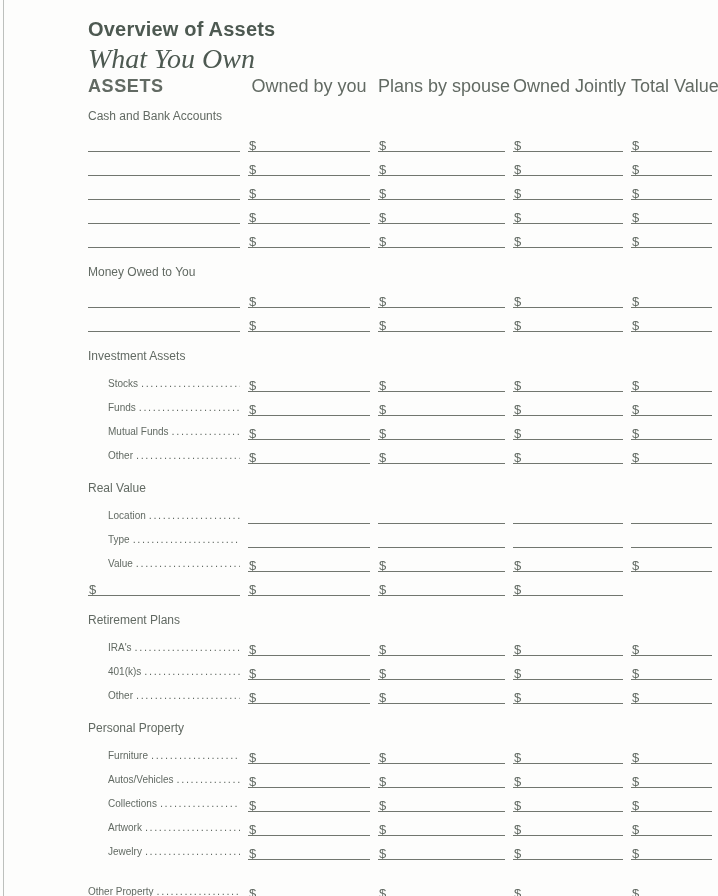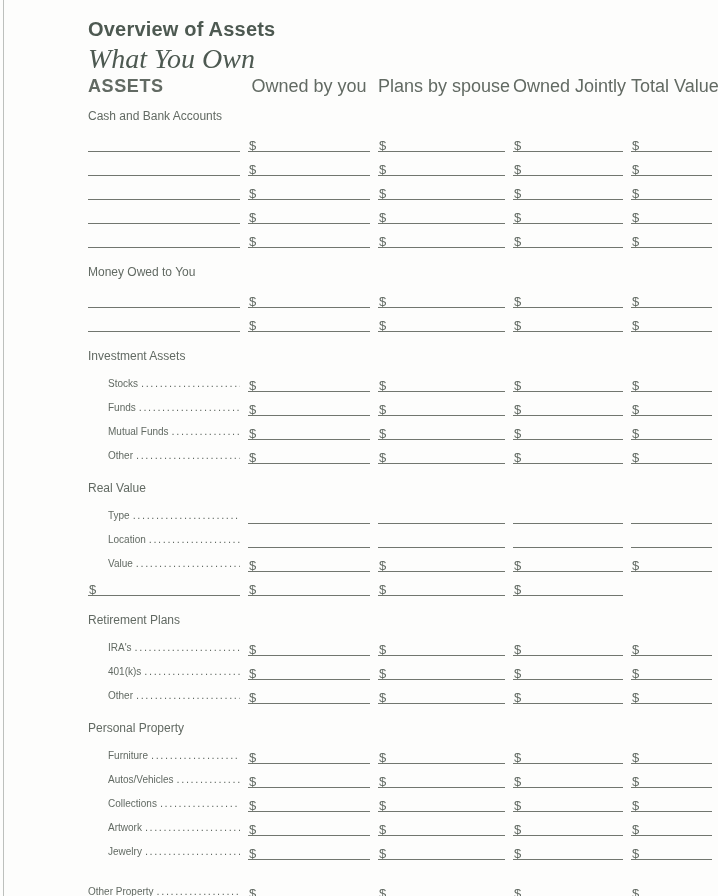--- a/index.html
+++ b/index.html
@@ -302,31 +302,31 @@
             </div>
             <div class="cell lined">
               <span class="dollar">$</span>
             </div>
           </div>
         </div>
         <div class="section">
           <div class="section-heading">Real Value</div>
           <div class="grid row">
             <div class="cell c1 indent">
+              <span class="label">Location</span>
+              <span class="leader"></span>
+            </div>
+            <div class="cell lined"></div>
+            <div class="cell lined"></div>
+            <div class="cell lined"></div>
+            <div class="cell lined"></div>
+          </div>
+          <div class="grid row">
+            <div class="cell c1 indent">
               <span class="label">Type</span>
-              <span class="leader"></span>
-            </div>
-            <div class="cell lined"></div>
-            <div class="cell lined"></div>
-            <div class="cell lined"></div>
-            <div class="cell lined"></div>
-          </div>
-          <div class="grid row">
-            <div class="cell c1 indent">
-              <span class="label">Location</span>
               <span class="leader"></span>
             </div>
             <div class="cell lined"></div>
             <div class="cell lined"></div>
             <div class="cell lined"></div>
             <div class="cell lined"></div>
           </div>
           <div class="grid row">
             <div class="cell c1 indent">
               <span class="label">Value</span>

